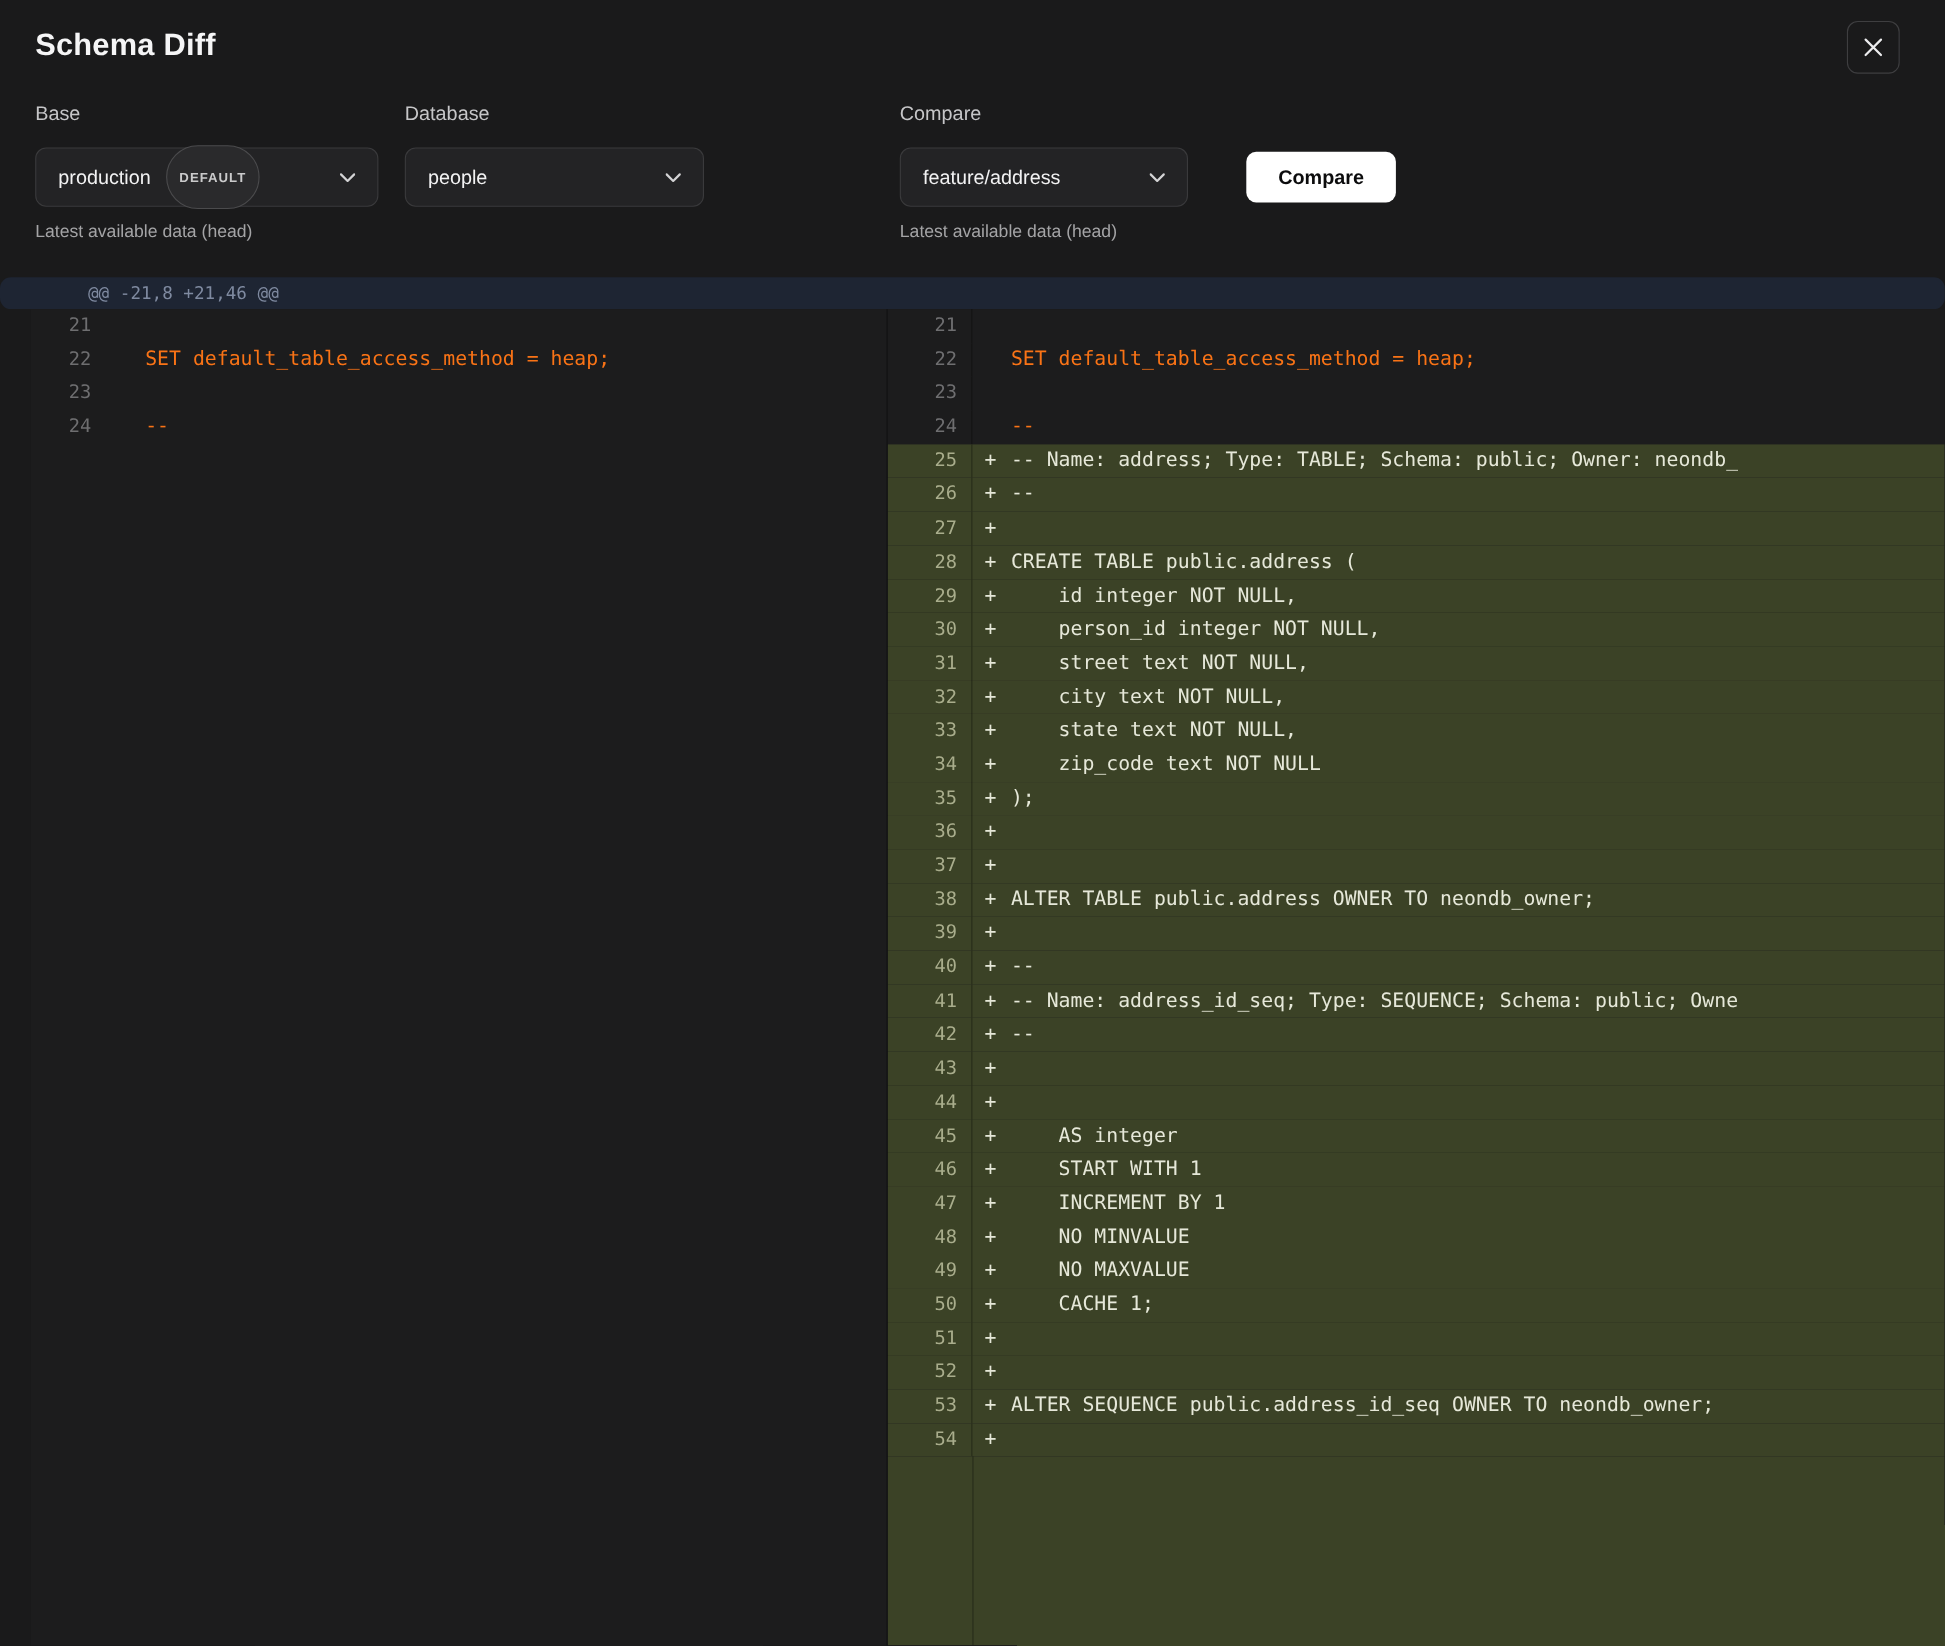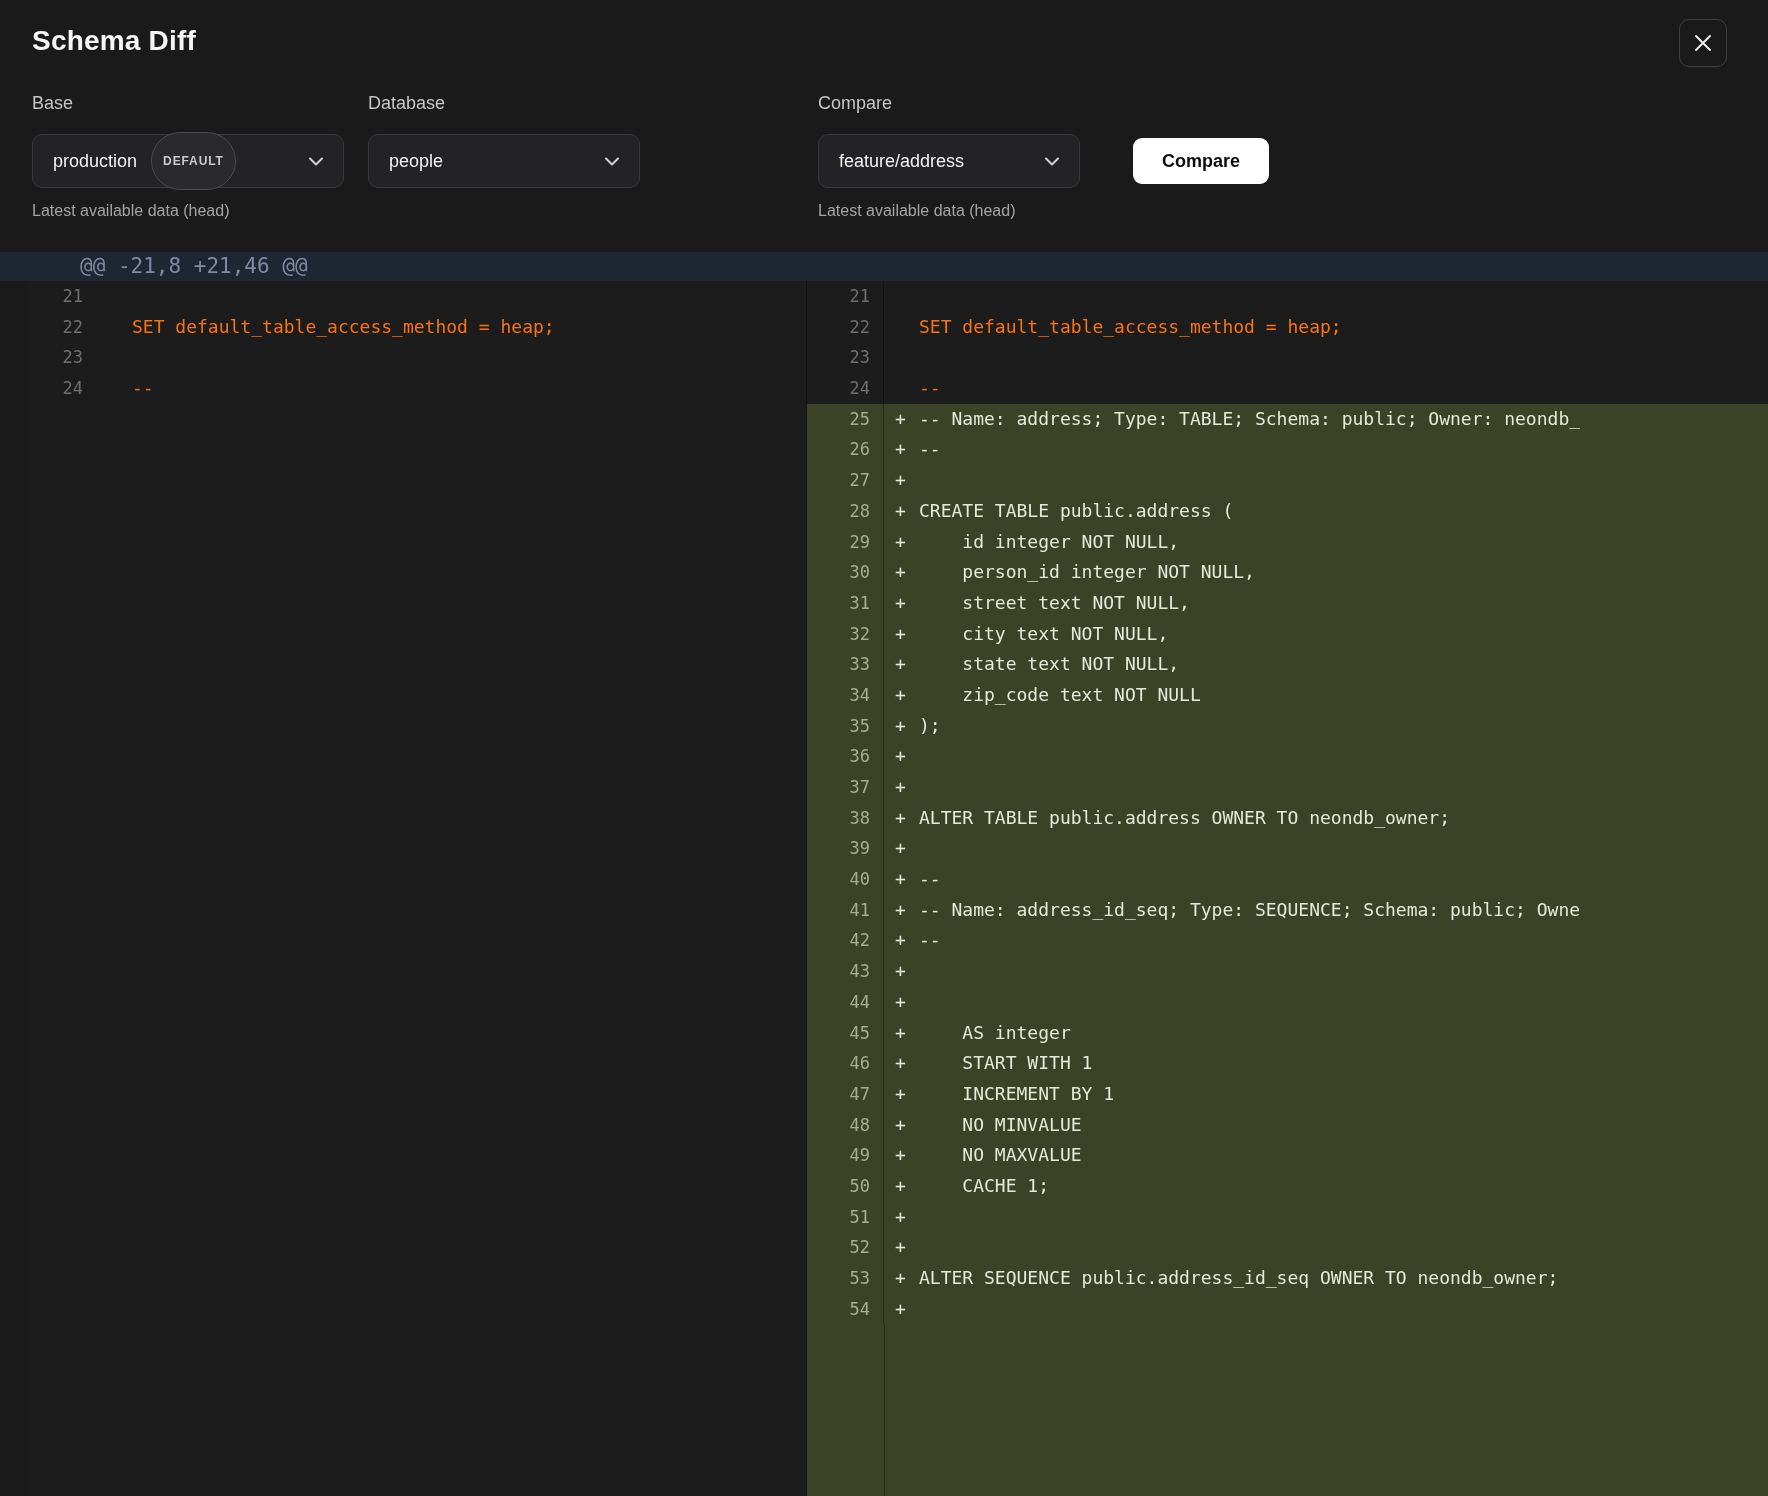--- a/index.html
+++ b/index.html
@@ -46,21 +46,21 @@
 
   
   .diff {
     position:absolute; top:252px; left:0; right:0; bottom:0;
     display:flex; flex-direction:column;
     font-family:"DejaVu Sans Mono","Liberation Mono",monospace;
   }
   .hunk {
     flex:none; height:29px; line-height:29px; padding-left:80px;
     background: var(--hunk-bg, #1e2533); color: var(--hunk-text, #7f8aa0);
-    font-size:21px; white-space:pre;
+    font-size:16px; white-space:pre;border-radius:10px;
   }
   .panes { flex:1; display:flex; overflow:hidden;padding-left:28px; }
   .pane { background: var(--panel-bg, #1c1c1d); display:flex; flex-direction:column; overflow:hidden; }
   .pane.left  { flex:none; width:778px; }
   .pane.right { flex:1; border-left:1px solid #121213; }
   .rows { flex:none; }
   .row {
     display:flex; height:30.7px; line-height:30.7px;
     font-size:18px; white-space:pre; overflow:hidden;
   }

